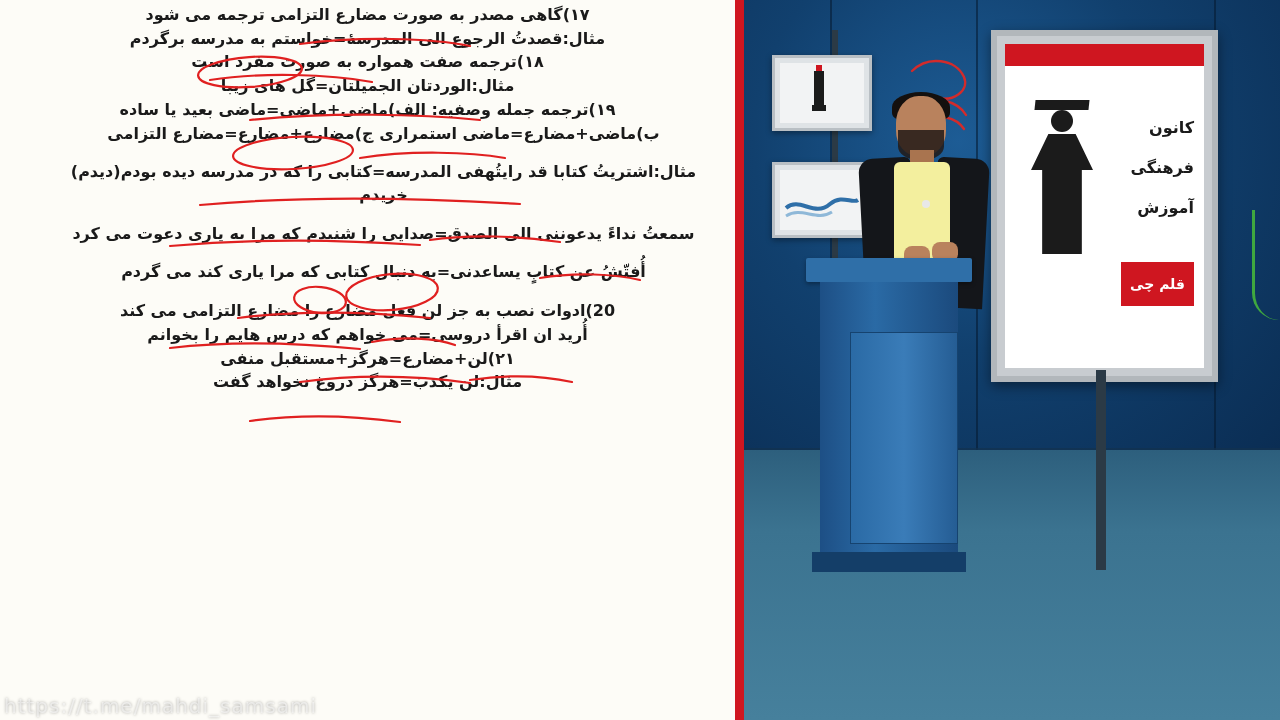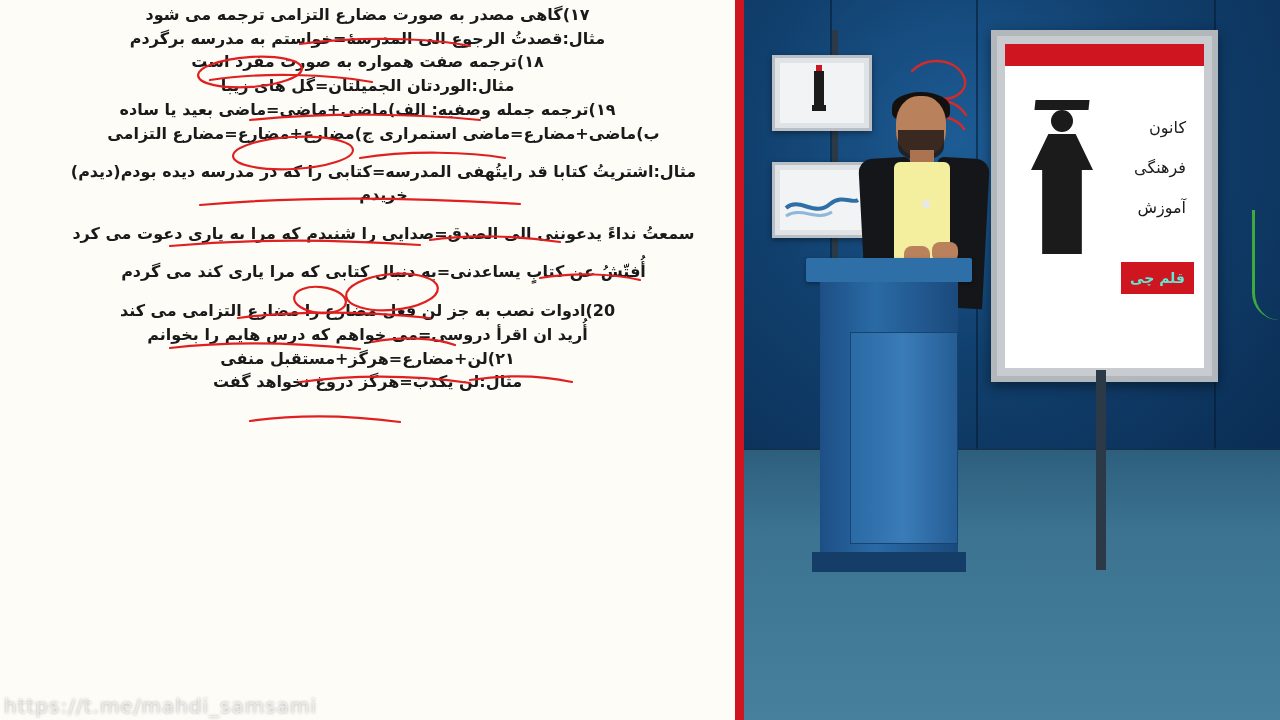--- a/index.html
+++ b/index.html
@@ -163,37 +163,37 @@
   }
   .grad-body {
     position: absolute;
     left: 26px; top: 68px;
     width: 62px; height: 120px;
     background: #1b1b1b;
     clip-path: polygon(28% 0, 72% 0, 100% 30%, 82% 30%, 82% 100%, 18% 100%, 18% 30%, 0 30%);
   }
   .poster-text {
     position: absolute;
-    right: 18px;
+    right: 10px;
     direction: rtl;
     color: #1b1b1b;
     font-family: "DejaVu Sans", sans-serif;
-    font-weight: 400;
+    font-weight: 700;
     font-size: 16px;
     text-align: right;
     white-space: nowrap;
   }
   #poster-logo {
     position: absolute;
     right: 10px; top: 196px;
     background: #cf1620;
-    color: #5eead4;
+    color: #ffffff;
     font-size: 14px;
     font-weight: 700;
-    padding: 8px 9px;
+    padding: 14px 9px;
     direction: rtl;
   }
 
   
   #podium {
     position: absolute;
     left: 62px; top: 258px;
     width: 166px; height: 330px;
   }
   #podium-top {

